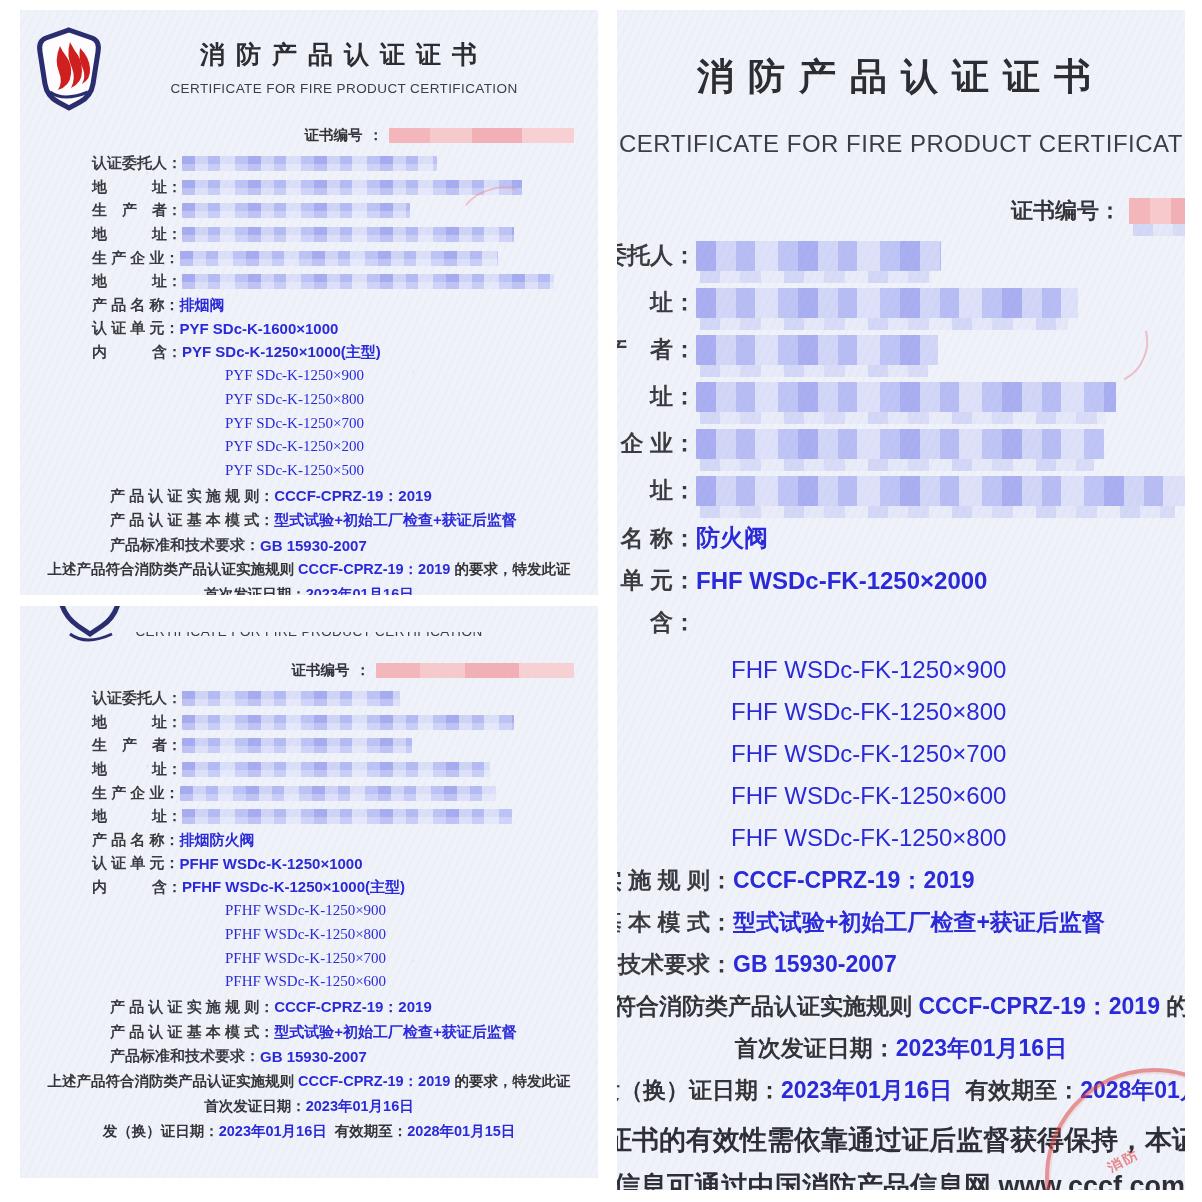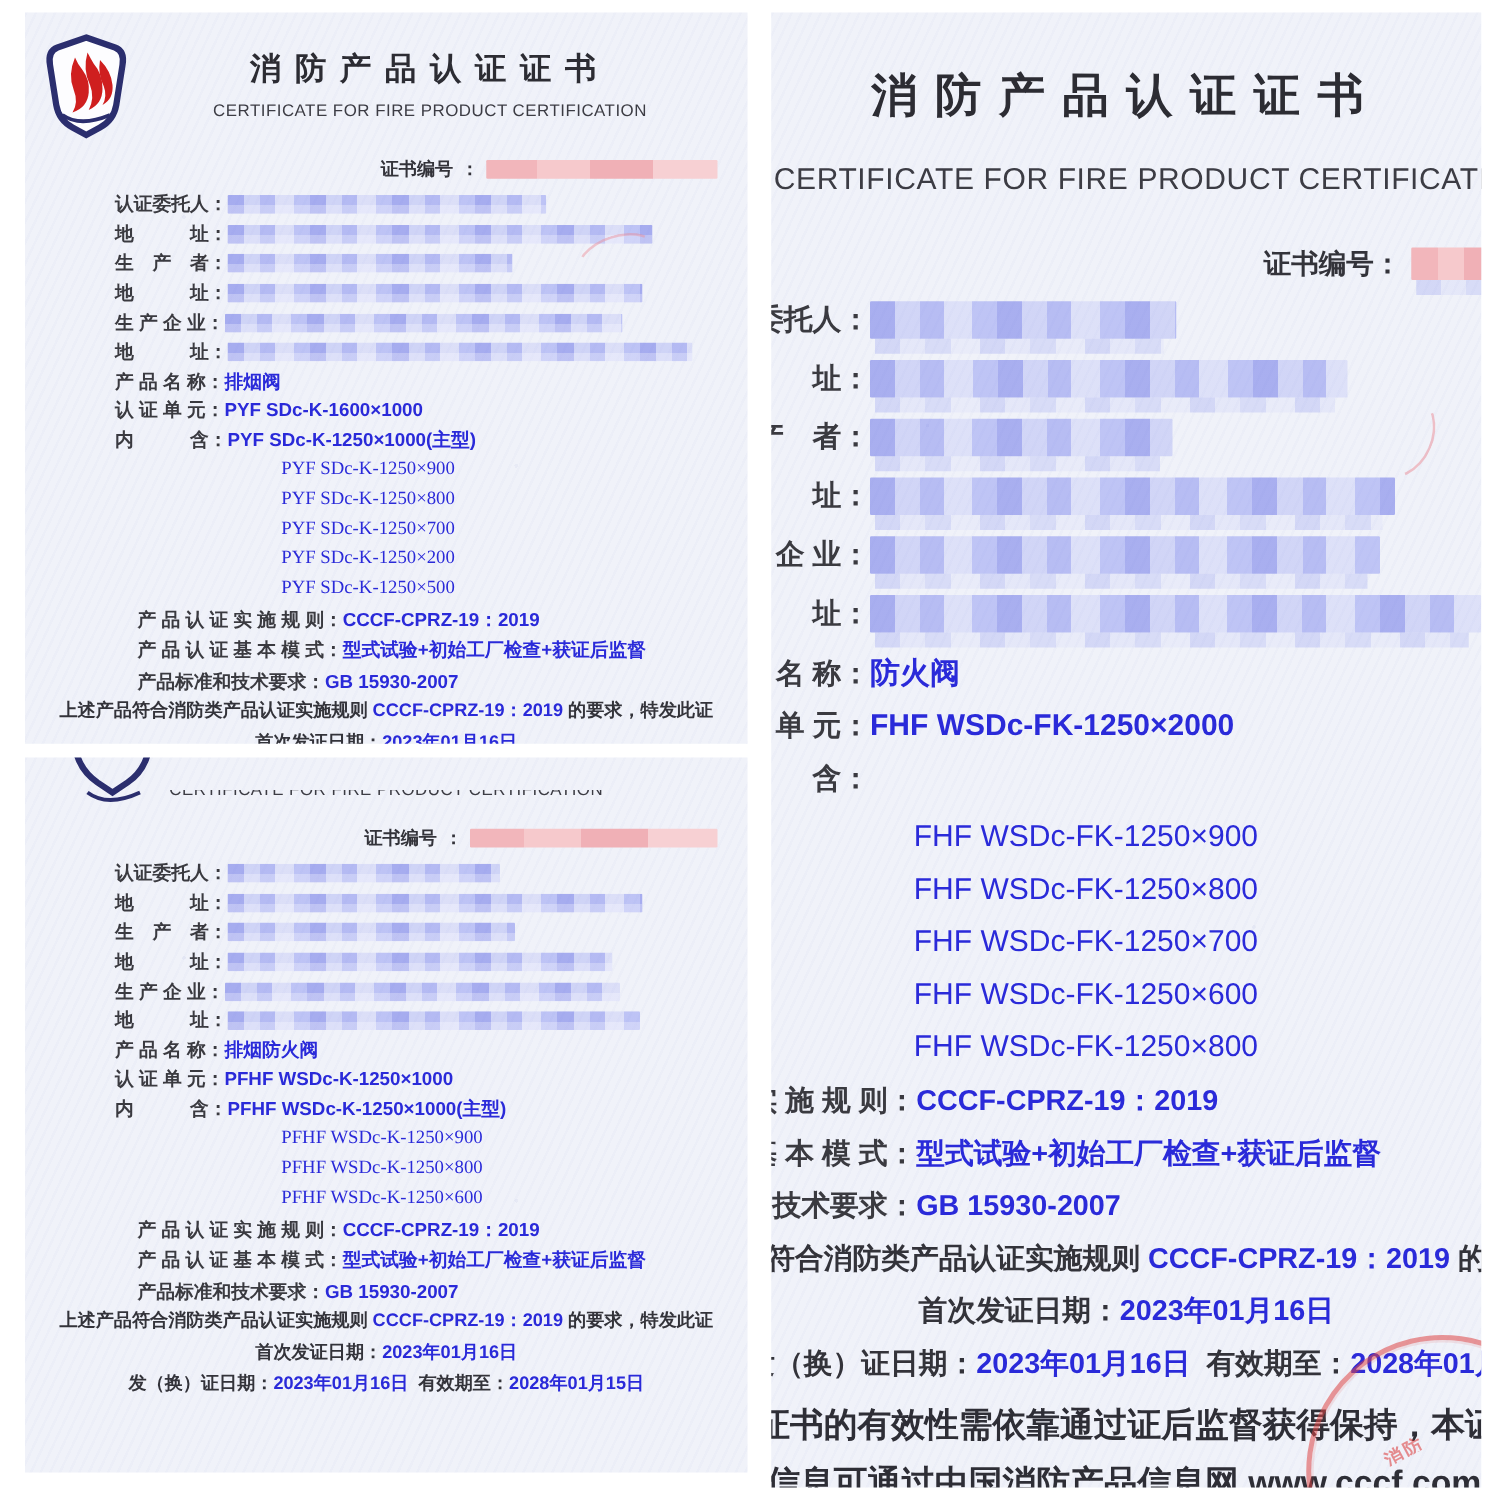--- a/index.html
+++ b/index.html
@@ -247,20 +247,21 @@
       <span class="val">PFHF WSDc-K-1250×1000</span>
     </div>
     <div class="row">
       <span class="lbl">内　　　含</span>
       <span class="val">PFHF WSDc-K-1250×1000(主型)</span>
     </div>
   </div>
   <div class="models">
     <div class="m">PFHF WSDc-K-1250×900</div>
     <div class="m">PFHF WSDc-K-1250×800</div>
+    <div class="m">PFHF WSDc-K-1250×700</div>
     <div class="m">PFHF WSDc-K-1250×600</div>
   </div>
 
   <div class="wide">
     <div class="wrow">
       <span class="lbl">产 品 认 证 实 施 规 则</span>
       <span class="val">CCCF-CPRZ-19：2019</span>
     </div>
     <div class="wrow">
       <span class="lbl">产 品 认 证 基 本 模 式</span>

